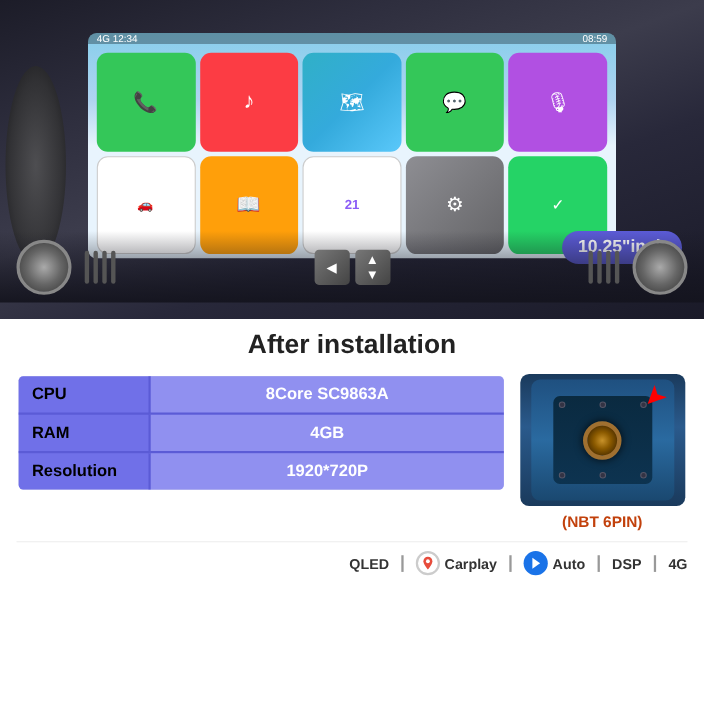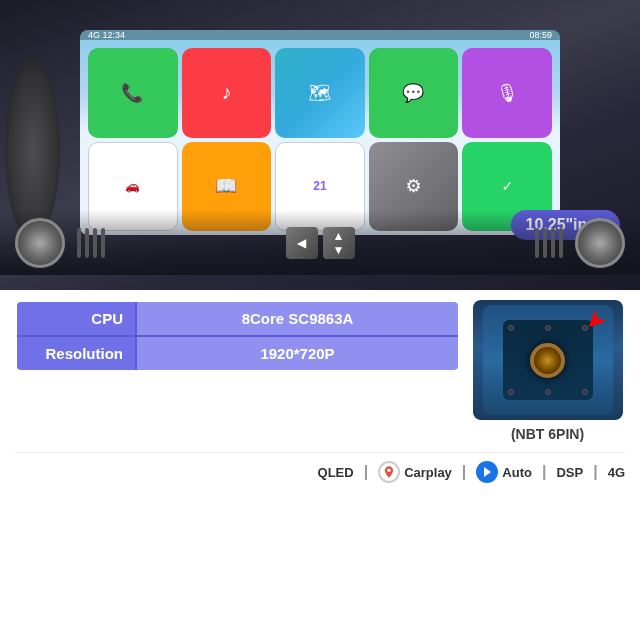--- a/index.html
+++ b/index.html
@@ -124,22 +124,22 @@
 
     .specs-table td {
       border: 2px solid #5b5bd6;
       padding: 8px 12px;
       font-size: 15px;
       font-weight: bold;
     }
 
     .specs-table .label-cell {
       background: #7070e8;
-      color: #ffffff;
-      text-align: right;
+      color: #000000;
+      text-align: left;
       width: 120px;
     }
 
     .specs-table .value-cell {
       background: #9090f0;
       color: white;
       text-align: center;
     }
 
     
@@ -156,21 +156,21 @@
       background: linear-gradient(180deg, #1a3a5c 0%, #2a5a8c 40%, #1a3a5c 100%);
       border-radius: 8px;
       position: relative;
       overflow: hidden;
       display: flex;
       align-items: center;
       justify-content: center;
     }
 
     .nbt-label {
-      color: #404040;
+      color: #c2410c;
       font-size: 14px;
       font-weight: bold;
       margin-top: 6px;
       text-align: center;
     }
 
     
     .icons-row {
       display: flex;
       align-items: center;
@@ -288,30 +288,35 @@
       <div style="width:4px;height:30px;background:#555;border-radius:2px;"></div>
       <div style="width:4px;height:30px;background:#555;border-radius:2px;"></div>
       <div style="width:4px;height:30px;background:#555;border-radius:2px;"></div>
     </div>
 
     <div style="width:50px;height:50px;border-radius:50%;background:radial-gradient(circle,#aaa 0%,#666 50%,#333 100%);border:3px solid #888;"></div>
   </div>
 </div>
 
 <div class="bottom-section">
+  <div class="title">After installation</div>
 
   <div class="content-row">
 
     <table class="specs-table">
       <tbody>
           <tr>
         <td class="label-cell">CPU</td>
         <td class="value-cell">8Core SC9863A</td>
       </tr>
       <tr>
+        <td class="label-cell">RAM</td>
+        <td class="value-cell">4GB</td>
+      </tr>
+      <tr>
         <td class="label-cell">Resolution</td>
         <td class="value-cell">1920*720P</td>
       </tr>
     </tbody>
       </table>
 
     <div class="connector-box">
       <div class="connector-visual">
 
         <div style="width:130px;height:110px;background:linear-gradient(180deg,#1f5080 0%,#2a6aa0 50%,#1a4870 100%);border-radius:8px;position:relative;display:flex;align-items:center;justify-content:center;">

